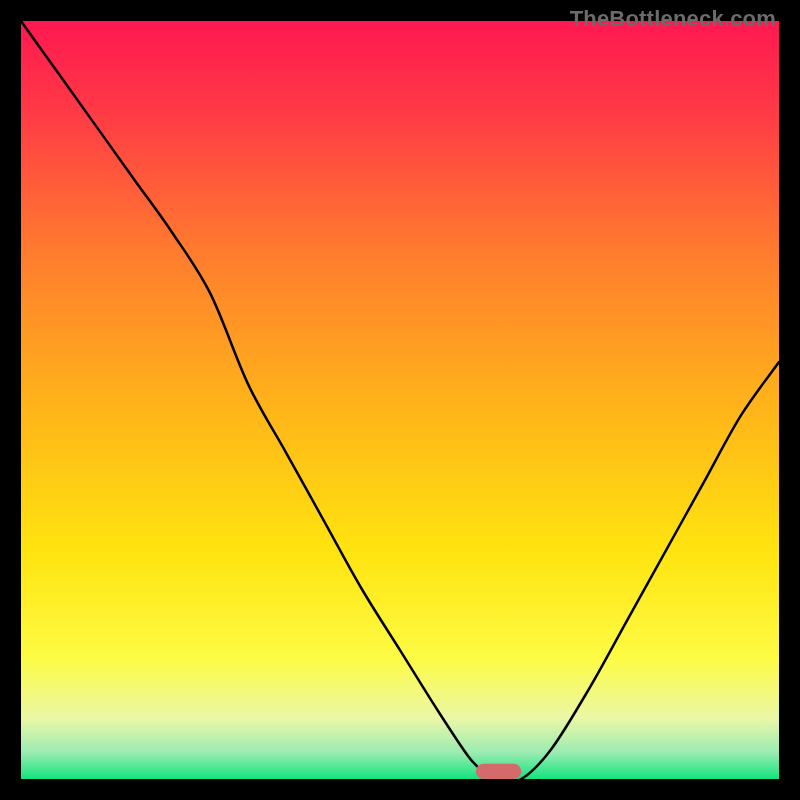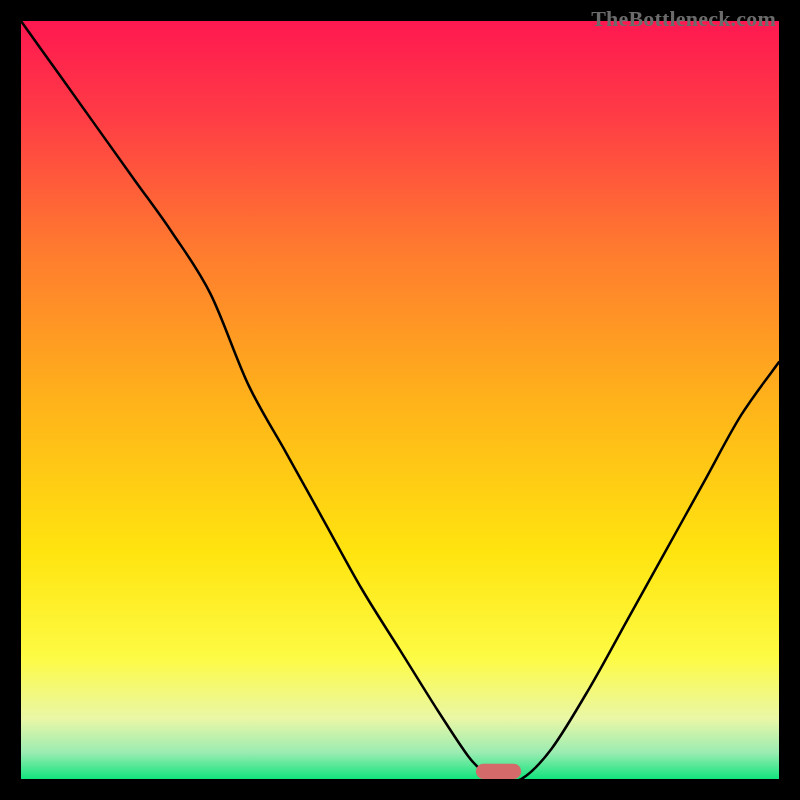--- a/index.html
+++ b/index.html
@@ -23,21 +23,21 @@
     left: 21px;
     top: 21px;
     width: 758px;
     height: 758px;
   }
   .watermark {
     position: absolute;
     right: 24px;
     top: 6px;
     color: #6b6b6b;
-    font-family: Liberation Serif, serif;
+    font-family: Liberation Sans, sans-serif;
     font-size: 22px;
     font-weight: 600;
     letter-spacing: 0.2px;
   }
 </style>
 </head>
 <body>
 
 <div class="frame">
   <svg class="plot" viewBox="0 0 758 758" preserveAspectRatio="none">

